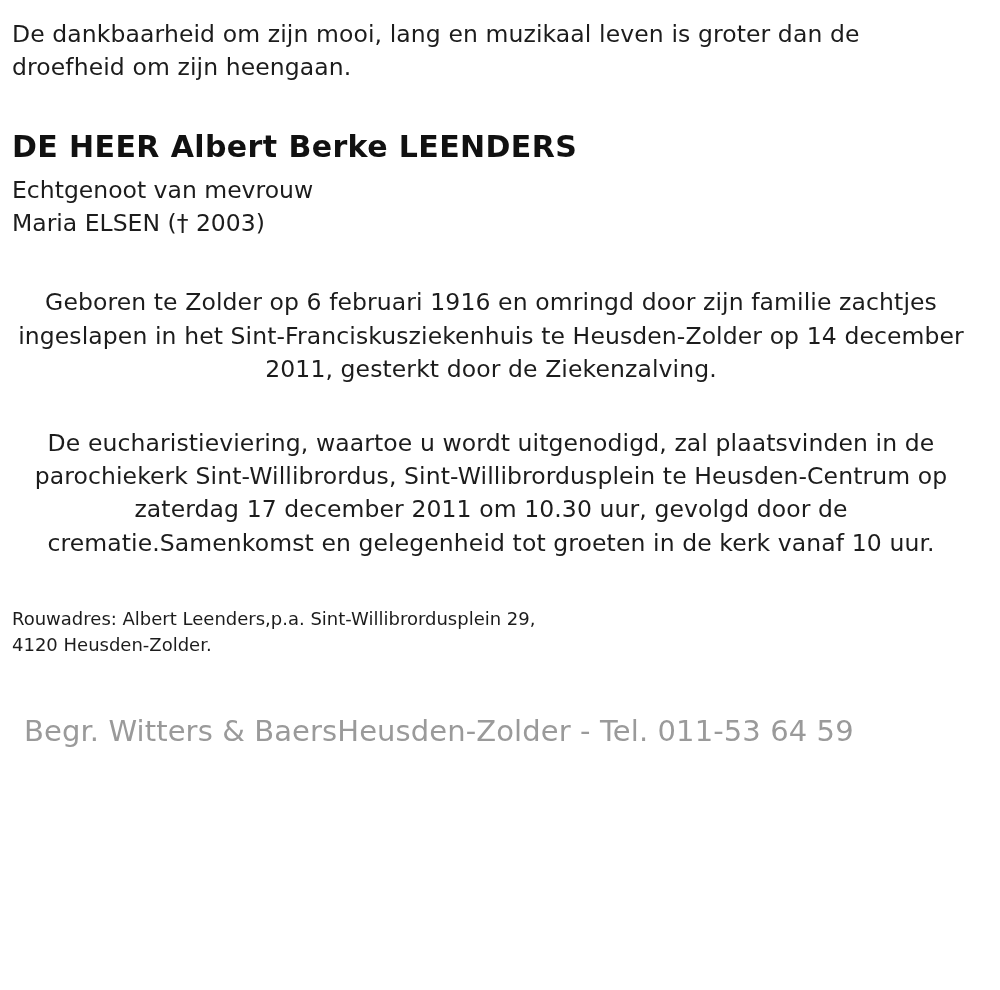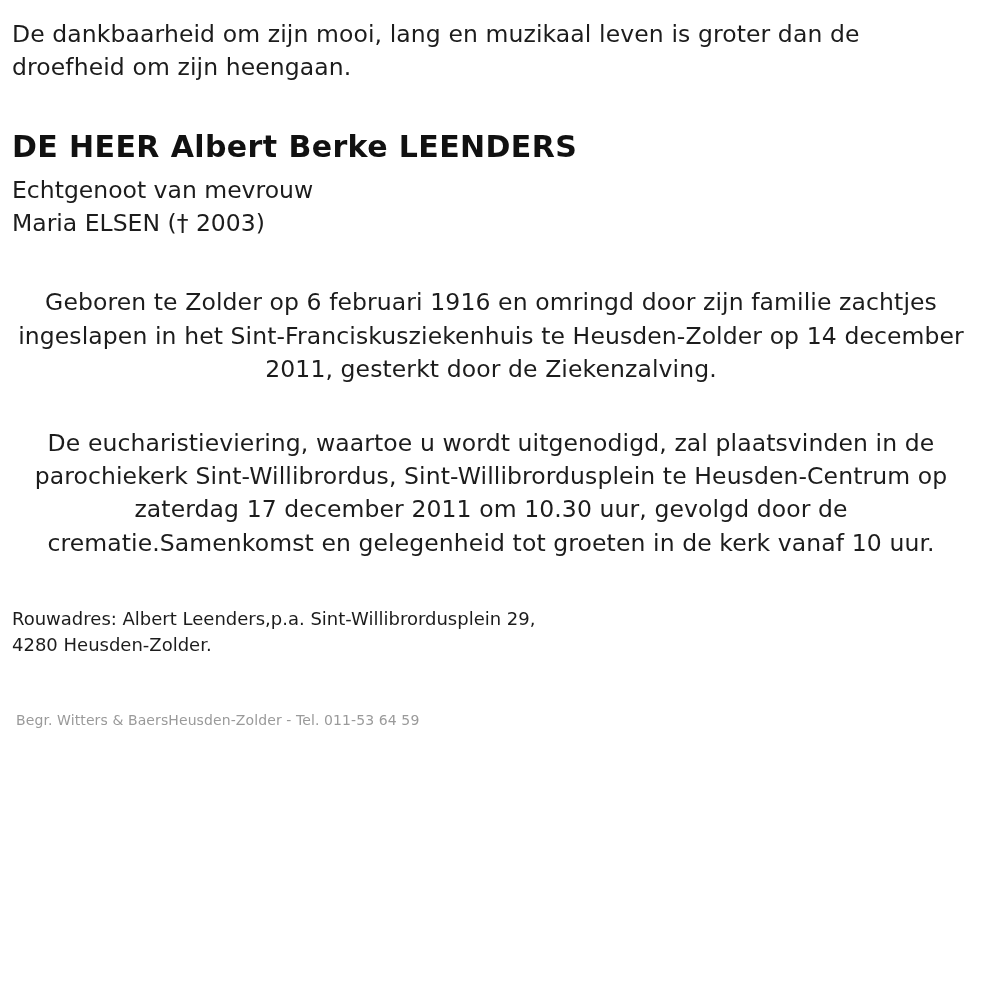--- a/index.html
+++ b/index.html
@@ -55,24 +55,24 @@
   }
   .address-block {
     margin: 0 0 54px 0;
   }
   .address-block div {
     font-size: 18px;
     line-height: 1.42;
     color: #1c1c1c;
   }
   .footer {
-    font-size: 14px;
+    font-size: 29px;
     line-height: 1.4;
     color: #9a9a9a;
-    margin: 4px;
+    margin: 12px;
     letter-spacing: 0.1px;
   }
 </style>
 </head>
 <body>
 
 <div class="page">
 
   <p class="para intro">De dankbaarheid om zijn mooi, lang en muzikaal leven is groter dan de droefheid om zijn heengaan.</p>
 
@@ -82,19 +82,19 @@
     <div>Echtgenoot van mevrouw</div>
     <div>Maria ELSEN († 2003)</div>
   </div>
 
   <p class="para block">Geboren te Zolder op 6 februari 1916 en omringd door zijn familie zachtjes ingeslapen in het Sint-Franciskusziekenhuis te Heusden-Zolder op 14 december 2011, gesterkt door de Ziekenzalving.</p>
 
   <p class="para block tight">De eucharistieviering, waartoe u wordt uitgenodigd, zal plaatsvinden in de parochiekerk Sint-Willibrordus, Sint-Willibrordusplein te Heusden-Centrum op zaterdag 17 december 2011 om 10.30 uur, gevolgd door de crematie.Samenkomst en gelegenheid tot groeten in de kerk vanaf 10 uur.</p>
 
   <div class="address-block">
     <div>Rouwadres: Albert Leenders,p.a. Sint-Willibrordusplein 29,</div>
-    <div>4280 Heusden-Zolder.</div>
+    <div>4120 Heusden-Zolder.</div>
   </div>
 
 
   <p class="footer">Begr. Witters &amp; BaersHeusden-Zolder - Tel. 011-53 64 59</p>
 
 </div>
 
 </body></html>

